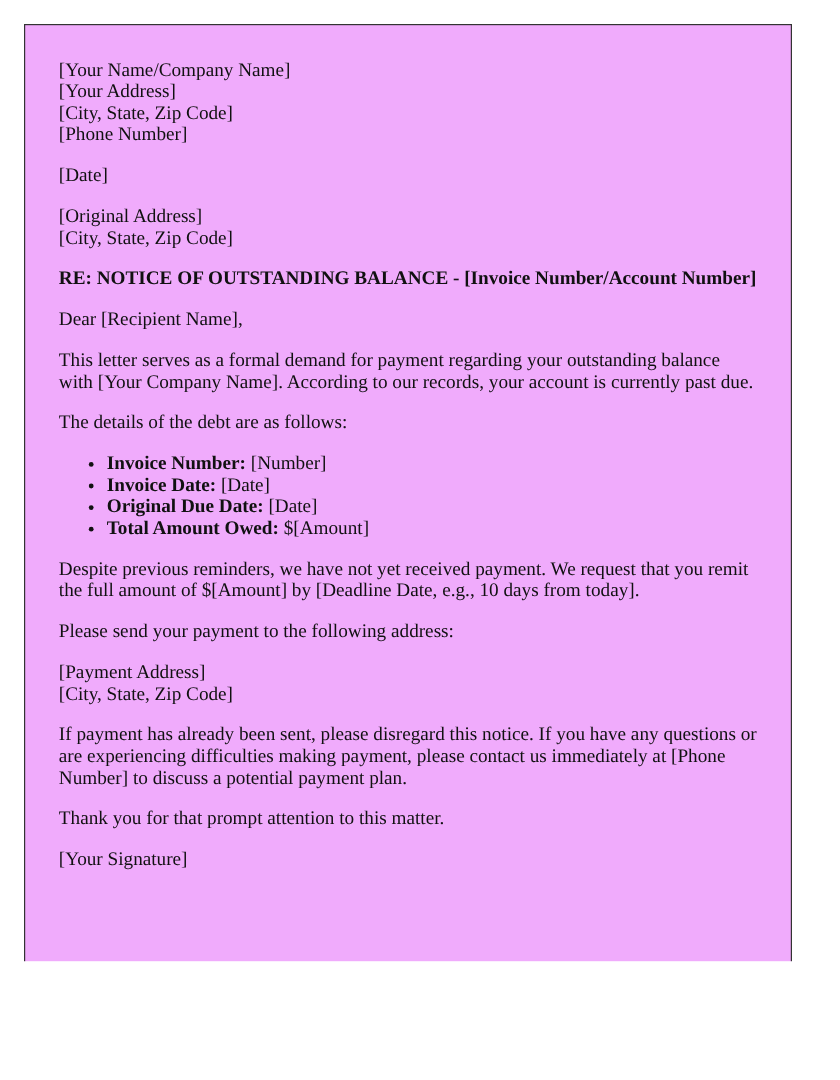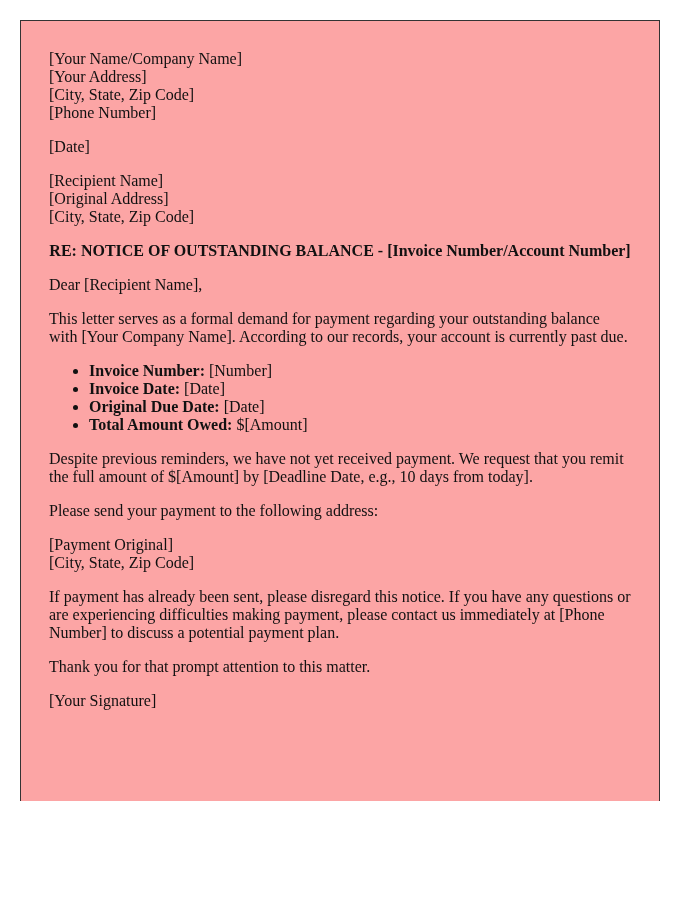--- a/index.html
+++ b/index.html
@@ -14,39 +14,38 @@
       position: absolute;
       left: 20px;
       top: 20px;
       width: 640px;
       height: 781px;
       border-top: 1px solid #333333;
       border-left: 1px solid #333333;
       border-right: 1px solid #333333;
       box-sizing: border-box;
       overflow: hidden;
-      background: #fca5a5;
+      background: #f0abfc;
     }
     .content {
       padding: 29px 28px 0 28px;
       font-family: "Liberation Serif", "DejaVu Serif", serif;
       font-size: 16px;
       line-height: 18px;
       color: #111111;
     }
     .block {
       margin: 0 0 16px 0;
     }
     .line {
       display: block;
     }
     .subject {
       font-weight: bold;
       margin: 0 0 16px 0;
-      text-align: center;
     }
     p {
       margin: 0 0 16px 0;
     }
     ul.details {
       margin: 0 0 16px 0;
       padding-left: 40px;
       list-style: disc;
     }
     ul.details li {
@@ -67,45 +66,45 @@
       <span class="line">[Your Address]</span>
       <span class="line">[City, State, Zip Code]</span>
       <span class="line">[Phone Number]</span>
     </div>
 
     <div class="block">
       <span class="line">[Date]</span>
     </div>
 
     <div class="block">
-      <span class="line">[Recipient Name]</span>
       <span class="line">[Original Address]</span>
       <span class="line">[City, State, Zip Code]</span>
     </div>
 
     <div class="subject">RE: NOTICE OF OUTSTANDING BALANCE - [Invoice Number/Account Number]</div>
 
     <p>Dear [Recipient Name],</p>
 
     <p>This letter serves as a formal demand for payment regarding your outstanding balance with [Your Company Name]. According to our records, your account is currently past due.</p>
 
+    <p>The details of the debt are as follows:</p>
 
     <ul class="details">
       <li><span class="lbl">Invoice Number:</span><span> [Number]</span></li>
       <li><span class="lbl">Invoice Date:</span><span> [Date]</span></li>
       <li><span class="lbl">Original Due Date:</span><span> [Date]</span></li>
       <li><span class="lbl">Total Amount Owed:</span><span> $[Amount]</span></li>
     </ul>
 
     <p>Despite previous reminders, we have not yet received payment. We request that you remit the full amount of $[Amount] by [Deadline Date, e.g., 10 days from today].</p>
 
     <p>Please send your payment to the following address:</p>
 
     <div class="block">
-      <span class="line">[Payment Original]</span>
+      <span class="line">[Payment Address]</span>
       <span class="line">[City, State, Zip Code]</span>
     </div>
 
     <p>If payment has already been sent, please disregard this notice. If you have any questions or are experiencing difficulties making payment, please contact us immediately at [Phone Number] to discuss a potential payment plan.</p>
 
     <p>Thank you for that prompt attention to this matter.</p>
 
 
     <p>[Your Signature]</p>
 

